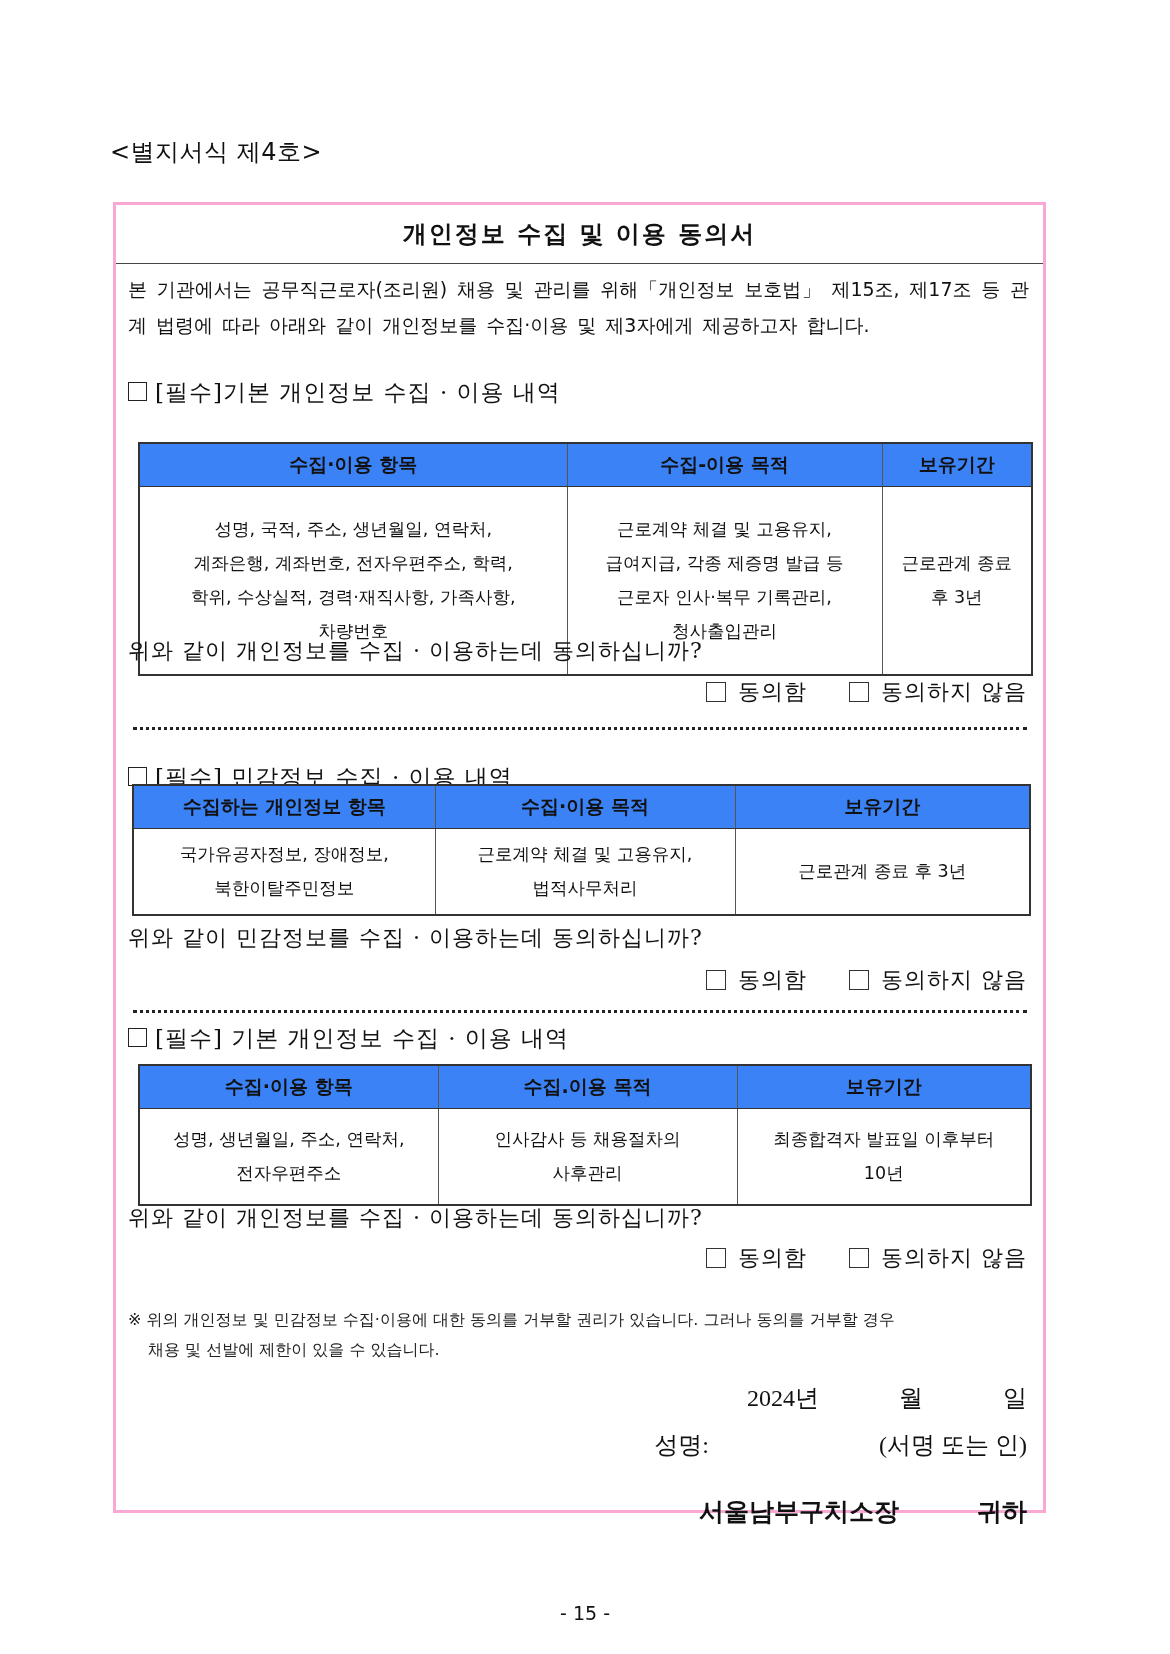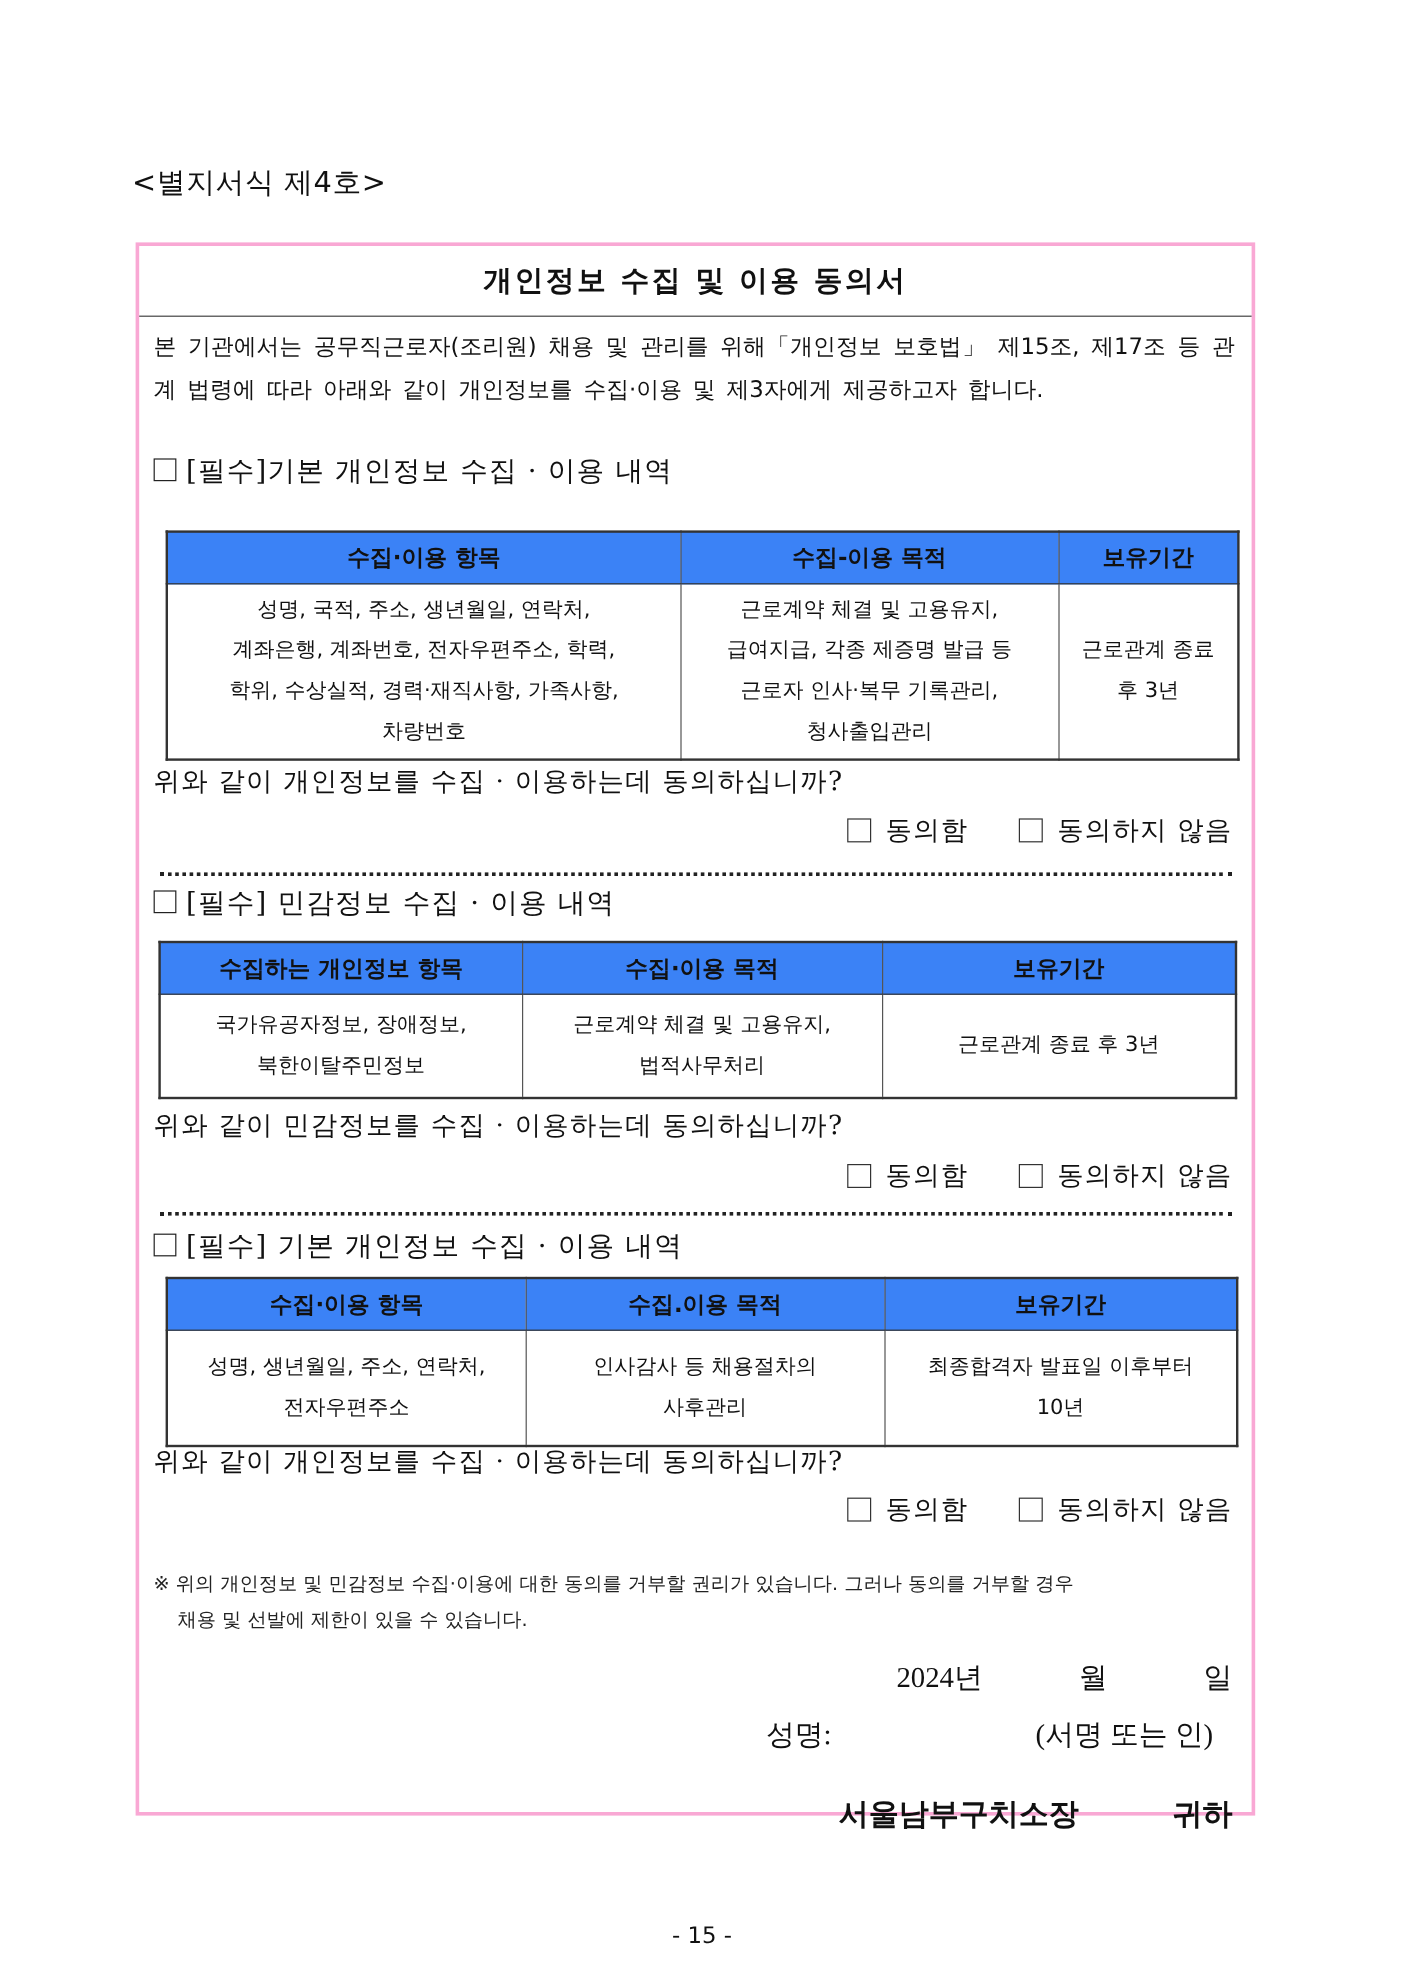--- a/index.html
+++ b/index.html
@@ -30,21 +30,21 @@
   .tbl td { font-size: 17.5px; line-height: 34px; font-family: "DejaVu Sans", sans-serif; }
   .tbl tr.head th { border-bottom: 1.5px solid #333; }
   .question { position: absolute; font-size: 22px; font-family: "DejaVu Serif", serif; letter-spacing: 1px; }
   .options { position: absolute; right: 16px; font-size: 22px; font-family: "DejaVu Serif", serif; display: flex; gap: 42px; letter-spacing: 1px; }
   .opt { display: flex; align-items: center; cursor: pointer; text-align: right; }
   .opt .cb { display: inline-block; width: 18px; height: 18px; border: 1.5px solid #333; margin-right: 12px; background: #fff; }
   .dots { position: absolute; left: 17px; right: 16px; height: 0; border-top: 3px dotted #222; }
   .note { position: absolute; left: 12px; right: 14px; font-size: 16px; line-height: 30px; color: #222; }
   .note .l2 { padding-left: 20px; display: block; }
   .date-row { position: absolute; right: 16px; font-size: 24px; font-family: "Liberation Serif", "DejaVu Serif", serif; display: flex; }
-  .sign-row { position: absolute; right: 32px; font-size: 24px; font-family: "Liberation Serif", "DejaVu Serif", serif; display: flex; justify-content: flex-end; }
+  .sign-row { position: absolute; right: 16px; font-size: 24px; font-family: "Liberation Serif", "DejaVu Serif", serif; display: flex; justify-content: flex-end; }
   .recip-row { position: absolute; right: 16px; font-size: 25px; font-weight: bold; font-family: "DejaVu Sans", sans-serif; display: flex; }
   .page-num { left: 0; right: 0; top: 1602px; text-align: center; font-size: 19px; }
 </style>
 </head>
 <body>
 
 <div class="abs form-label">&lt;별지서식 제4호&gt;</div>
 
 <div class="abs box">
   <div class="title-row">개인정보 수집 및 이용 동의서</div>
@@ -58,21 +58,21 @@
         <col style="width:428px">
         <col style="width:315px">
         <col style="width:150px">
       </colgroup>
     <tbody>
         <tr class="head">
       <th>수집·이용 항목</th>
       <th>수집-이용 목적</th>
       <th>보유기간</th>
     </tr>
-    <tr style="height:146px;">
+    <tr style="height:188px;">
       <td class="ml" style="white-space: pre-line;">성명, 국적, 주소, 생년월일, 연락처,
 계좌은행, 계좌번호, 전자우편주소, 학력,
 학위, 수상실적, 경력·재직사항, 가족사항,
 차량번호</td>
       <td class="ml" style="white-space: pre-line;">근로계약 체결 및 고용유지,
 급여지급, 각종 제증명 발급 등
 근로자 인사·복무 기록관리,
 청사출입관리</td>
       <td class="ml" style="white-space: pre-line;">근로관계 종료
 후 3년</td>
@@ -85,21 +85,21 @@
         <span class="cb"></span>
         <span>동의함</span>
       </div>
     <div class="opt">
         <span class="cb"></span>
         <span>동의하지 않음</span>
       </div>
   </div>
   <div class="dots" style="top:522px;"></div>
 
-  <div class="section-head" style="left:12px; top:532px;text-align:center;">
+  <div class="section-head" style="left:12px; top:557px;text-align:center;">
     <span class="chk"></span><span>[필수] 민감정보 수집 · 이용 내역</span>
   </div>
   <table class="tbl" style="left:16px; top:579px; width:897px;">
     <colgroup>
         <col style="width:302px">
         <col style="width:300px">
         <col style="width:295px">
       </colgroup>
     <tbody>
         <tr class="head">

